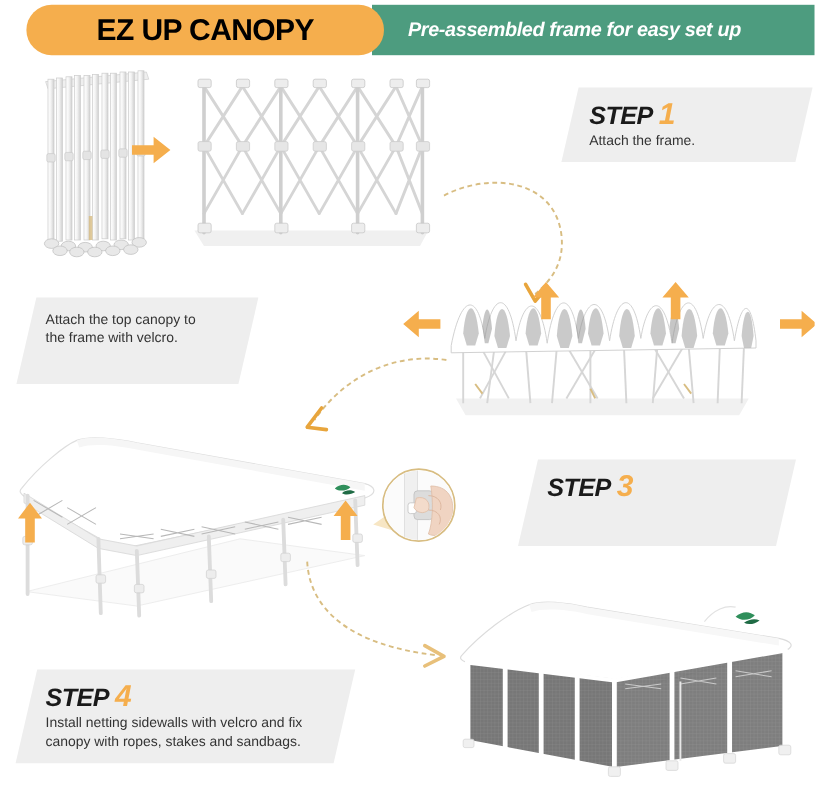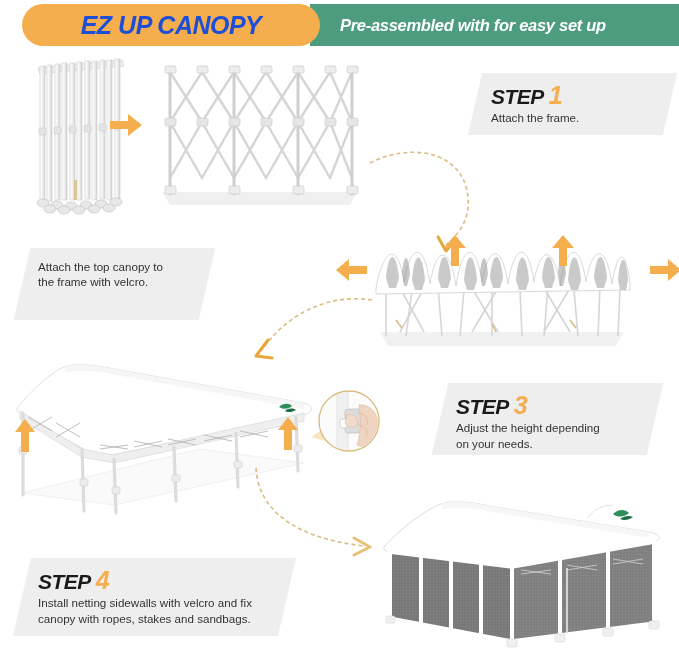--- a/index.html
+++ b/index.html
@@ -51,24 +51,23 @@
     top: 0;
     width: 298px;
     height: 42px;
     background: #f5ae4d;
     border-radius: 21px;
     display: flex;
     align-items: center;
     justify-content: center;
   }
   .header-orange-text {
-    color: #1d4ed8;
+    color: #000000;
     font-size: 25px;
     font-weight: bold;
-    font-style: italic;
     letter-spacing: -0.5px;
     white-space: nowrap;
   }
 
   
   .step-box {
     position: absolute;
   }
   .step-bg {
     position: absolute;
@@ -116,21 +115,21 @@
   .illus { position: absolute; }
   .illus svg { display: block; }
 </style>
 </head>
 <body>
 
 <div id="page">
 
   <div class="header-band">
     <div class="header-green">
-      <span class="header-green-text">Pre-assembled with for easy set up</span>
+      <span class="header-green-text">Pre-assembled frame for easy set up</span>
     </div>
     <div class="header-orange">
       <span class="header-orange-text">EZ UP CANOPY</span>
     </div>
   </div>
 
   <div class="illus" style="left:24px; top:56px;">
     <svg width="115" height="160" viewBox="0 0 115 160">
       <defs>
         <linearGradient id="poleG" x1="0" y1="0" x2="1" y2="0">
@@ -434,22 +433,20 @@
       </g>
     </svg>
   </div>
 
   <div class="step-box" style="left:440px; top:383px; width:215px; height:72px;">
     <div class="step-bg"></div>
     <div class="step-inner">
       <div class="step-title">
         <span>STEP</span><span class="step-num">3</span>
       </div>
-      <div class="step-desc">Adjust the height depending
-on your needs.</div>
     </div>
   </div>
 
   <svg class="dashed-svg" style="left:252px; top:462px;" width="130" height="100">
     <path d="M4 6 C6 46, 40 76, 112 84" fill="none" stroke="#d8bd82" stroke-width="1.6" stroke-dasharray="4 3"></path>
     <path d="M102 76 L118 85 L102 93" fill="none" stroke="#e8c07a" stroke-width="3" stroke-linecap="round" stroke-linejoin="round"></path>
   </svg>
 
   <div class="illus" style="left:355px; top:476px;">
     <svg width="320" height="180" viewBox="0 0 320 180">

